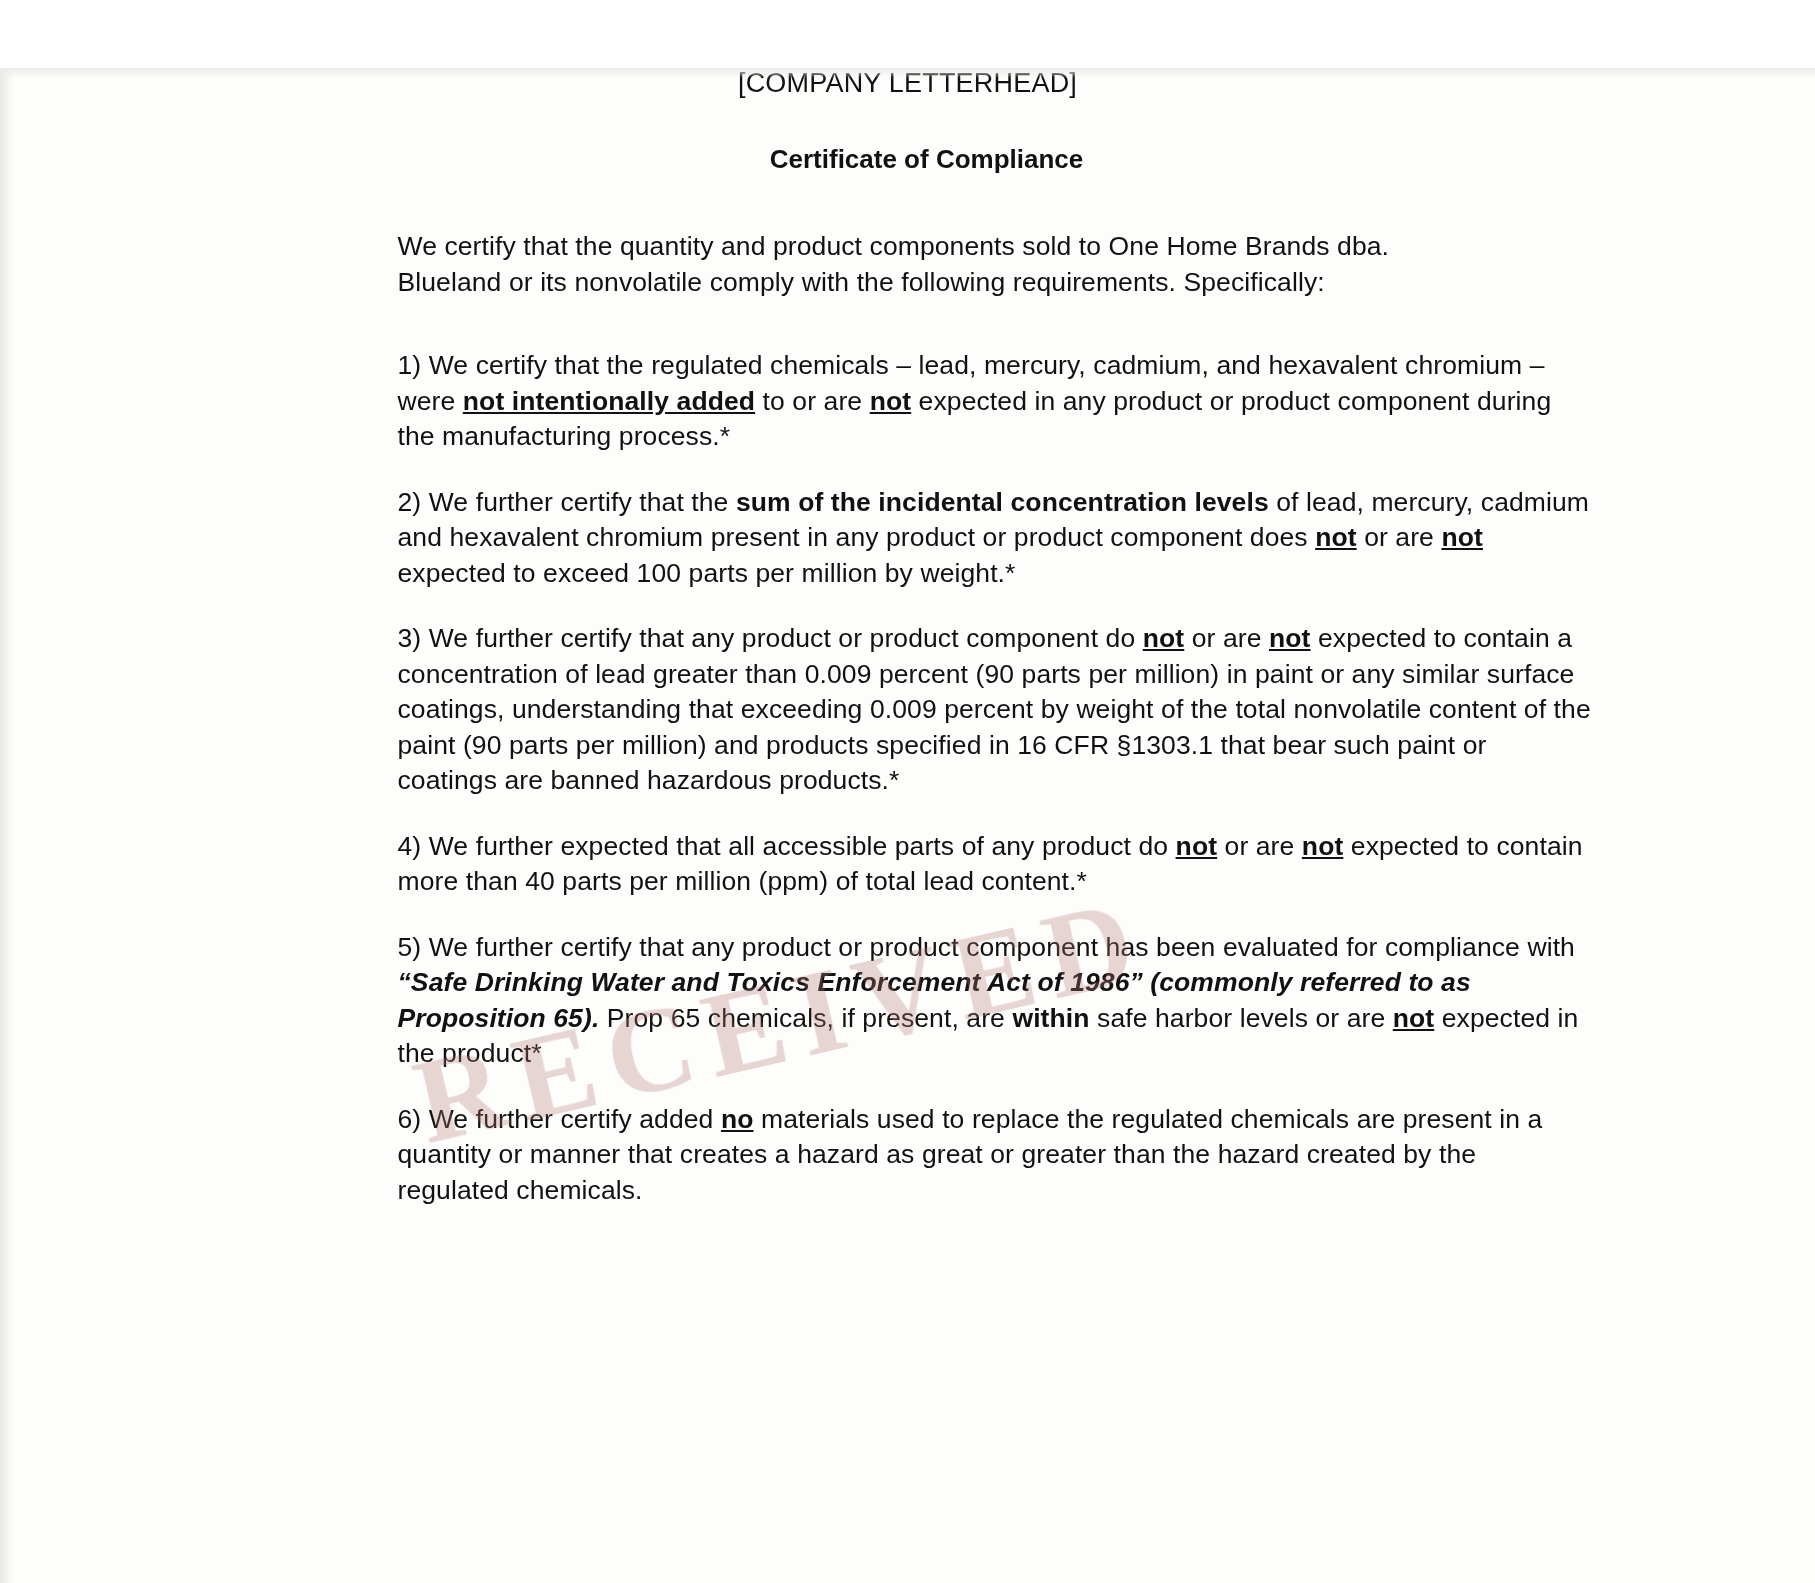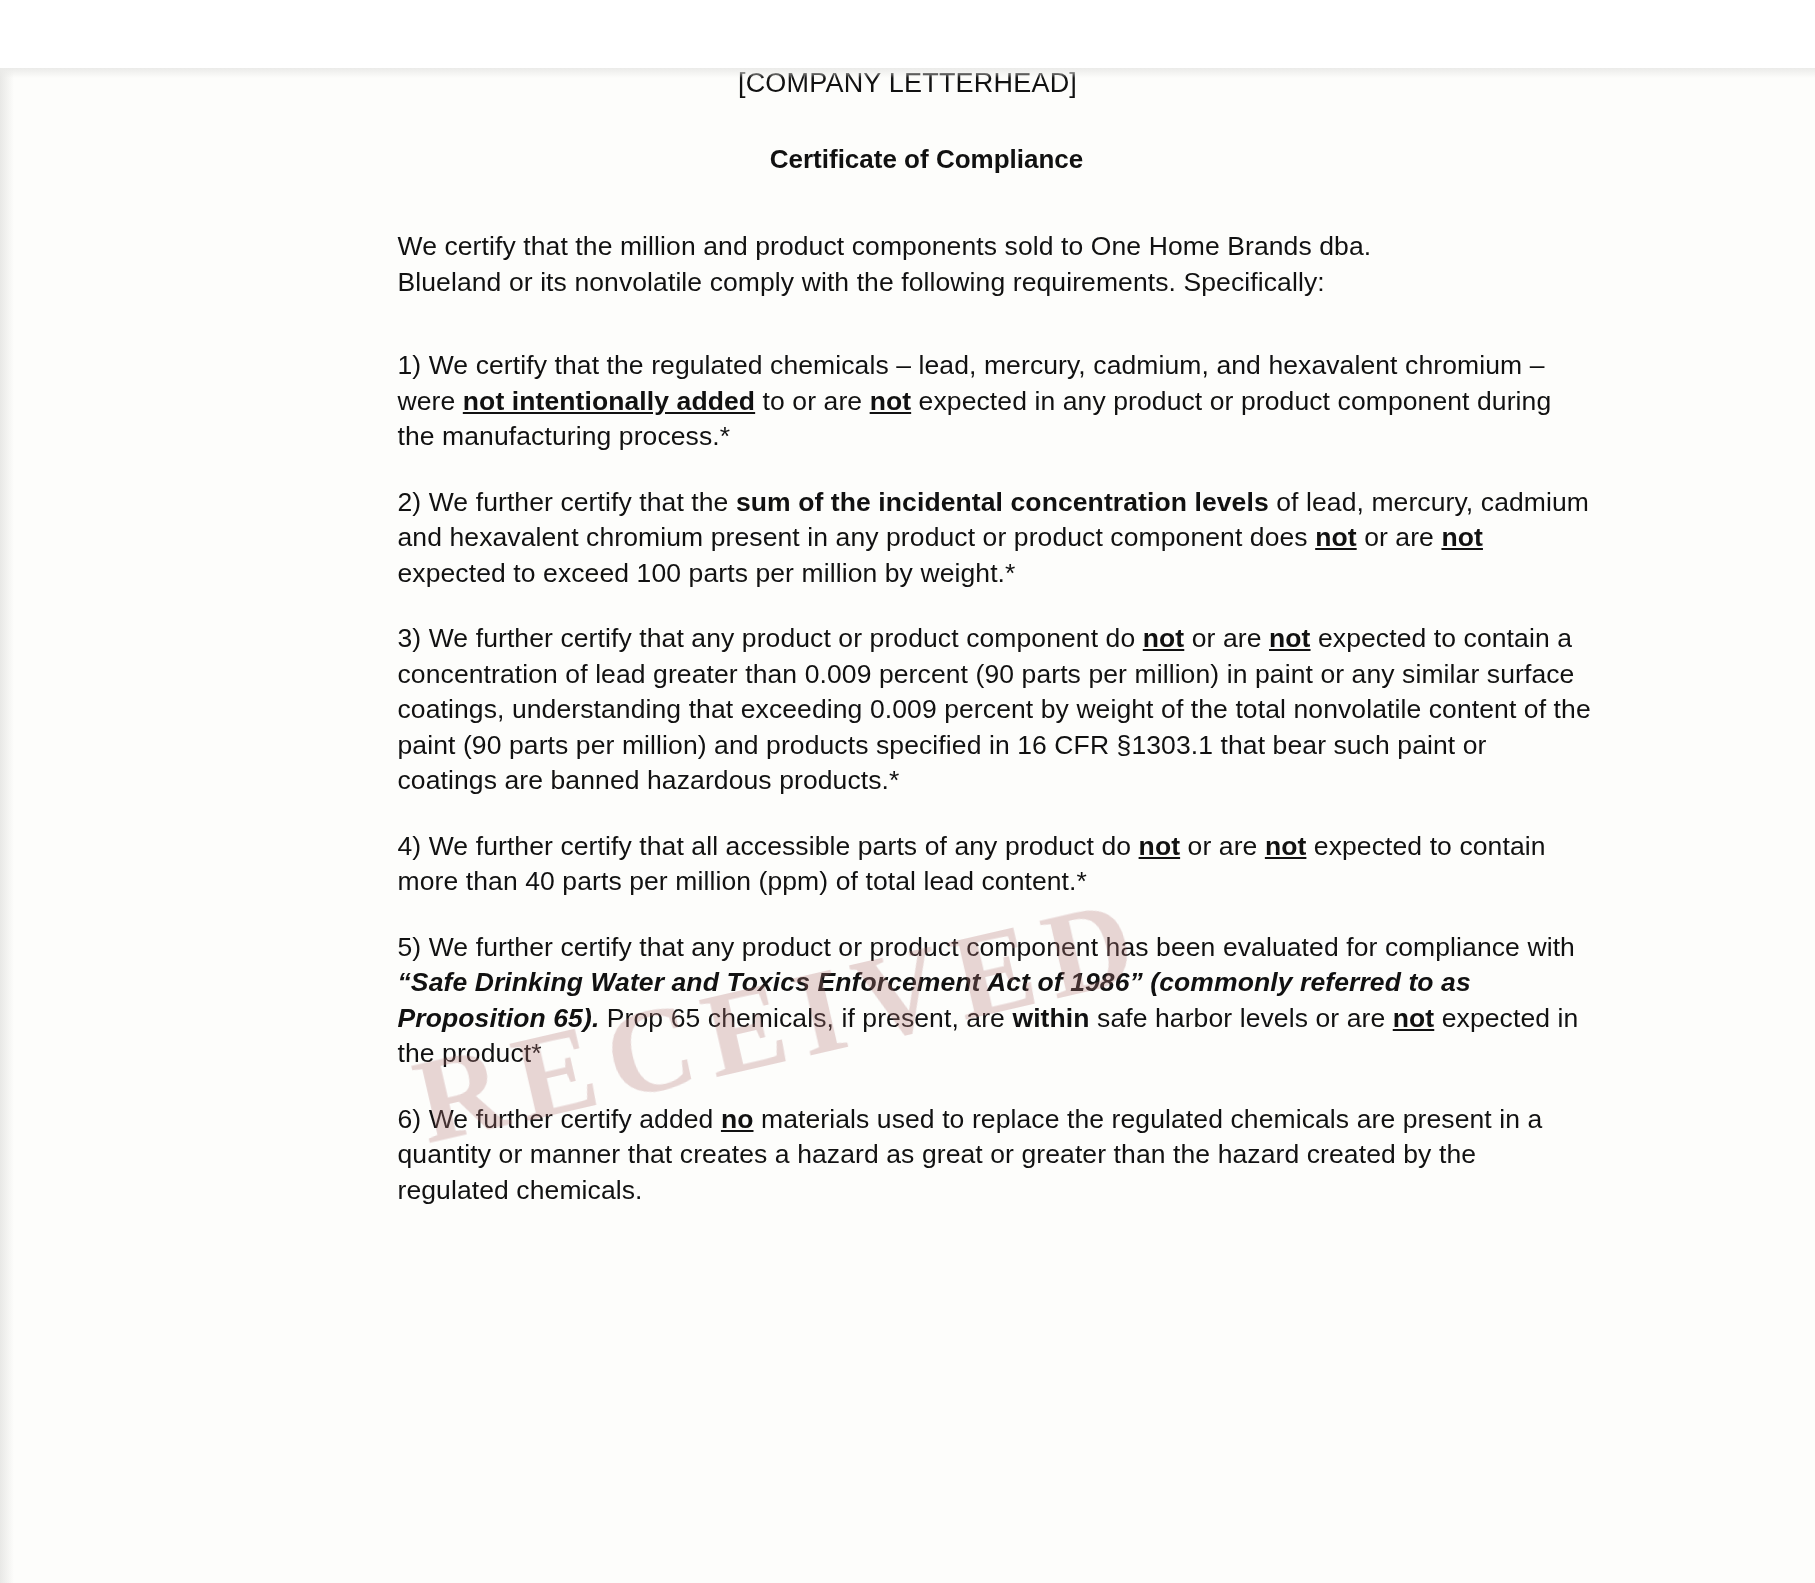--- a/index.html
+++ b/index.html
@@ -101,26 +101,26 @@
   <div class="scan-edge-left"></div>
   <div class="scan-edge-top"></div>
 
   <div class="letterhead">[COMPANY LETTERHEAD]</div>
   <div class="doc-title">Certificate of Compliance</div>
 
   <div class="stamp">RECEIVED</div>
 
   <div class="body-block">
     <p class="para intro">
-      <span>We certify that the million and product components sold to One Home Brands dba.</span>
+      <span>We certify that the quantity and product components sold to One Home Brands dba.</span>
       <br>
       <span>Blueland or its nonvolatile comply with the following requirements.  Specifically:</span>
     </p>
     <div id="items-container">
         <p class="para"><span>1) </span><span>We certify that the regulated chemicals – lead, mercury, cadmium, and hexavalent chromium – were </span><span class="bu">not intentionally added</span><span> to or are </span><span class="bu">not</span><span> expected in any product or product component during the manufacturing process.*</span></p>
         <p class="para"><span>2) </span><span>We further certify that the </span><span class="b">sum of the incidental concentration levels</span><span> of lead, mercury, cadmium and hexavalent chromium present in any product or product component does </span><span class="bu">not</span><span> or are </span><span class="bu">not</span><span> expected to exceed 100 parts per million by weight.*</span></p>
         <p class="para"><span>3) </span><span>We further certify that any product or product component do </span><span class="bu">not</span><span> or are </span><span class="bu">not</span><span> expected to contain a concentration of lead greater than 0.009 percent (90 parts per million) in paint or any similar surface coatings, understanding that exceeding 0.009 percent by weight of the total nonvolatile content of the paint (90 parts per million) and products specified in 16 CFR §1303.1 that bear such paint or coatings are banned hazardous products.*</span></p>
-        <p class="para"><span>4) </span><span>We further certify that all accessible parts of any product do </span><span class="bu">not</span><span> or are </span><span class="bu">not</span><span> expected to contain more than 40 parts per million (ppm) of total lead content.*</span></p>
+        <p class="para"><span>4) </span><span>We further expected that all accessible parts of any product do </span><span class="bu">not</span><span> or are </span><span class="bu">not</span><span> expected to contain more than 40 parts per million (ppm) of total lead content.*</span></p>
         <p class="para"><span>5) </span><span>We further certify that any product or product component has been evaluated for compliance with </span><span class="bi">“Safe Drinking Water and Toxics Enforcement Act of 1986” (commonly referred to as Proposition 65).</span><span> Prop 65 chemicals, if present, are </span><span class="b">within</span><span> safe harbor levels or are </span><span class="bu">not</span><span> expected in the product*</span></p>
         <p class="para"><span>6) </span><span>We further certify added </span><span class="bu">no</span><span> materials used to replace the regulated chemicals are present in a quantity or manner that creates a hazard as great or greater than the hazard created by the regulated chemicals.</span></p>
       </div>
   </div>
 </div>
 
 </body></html>

